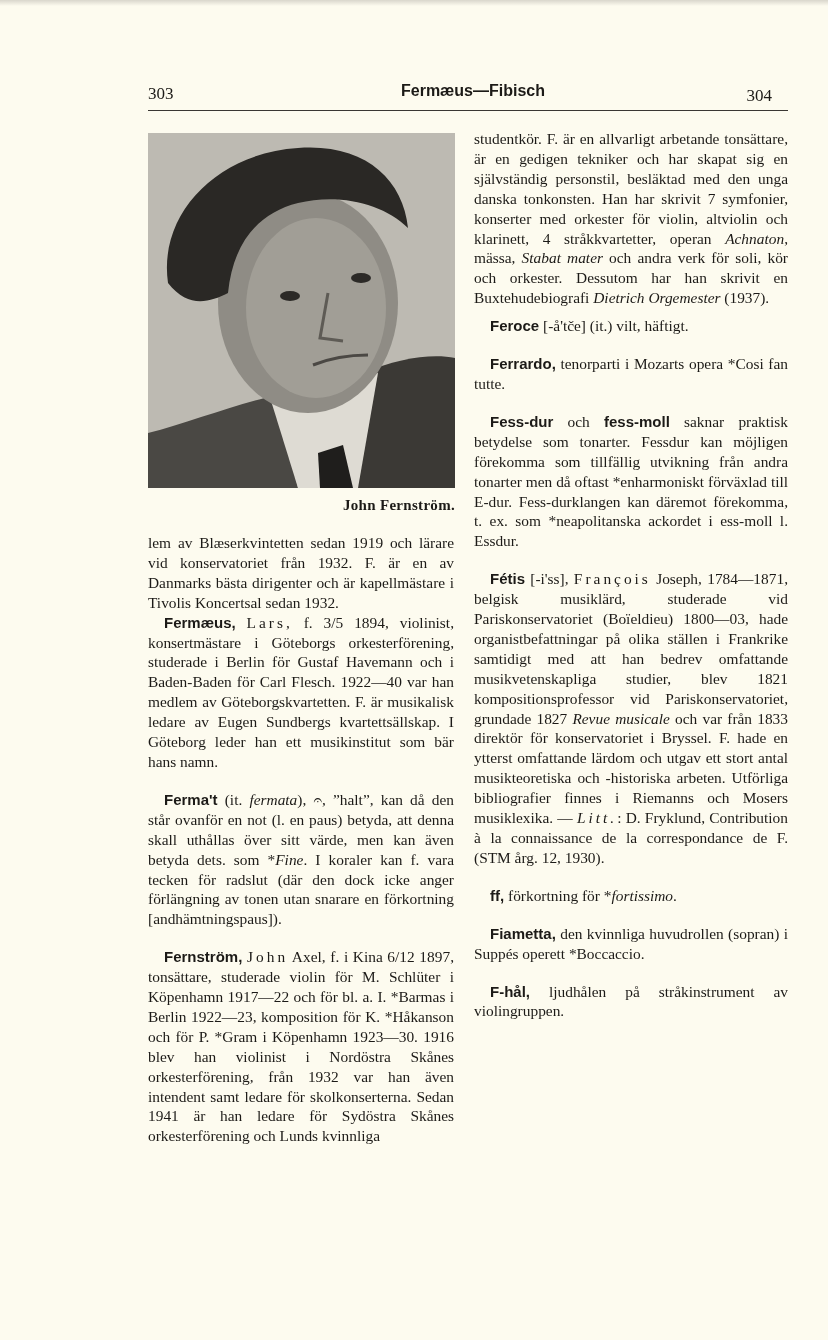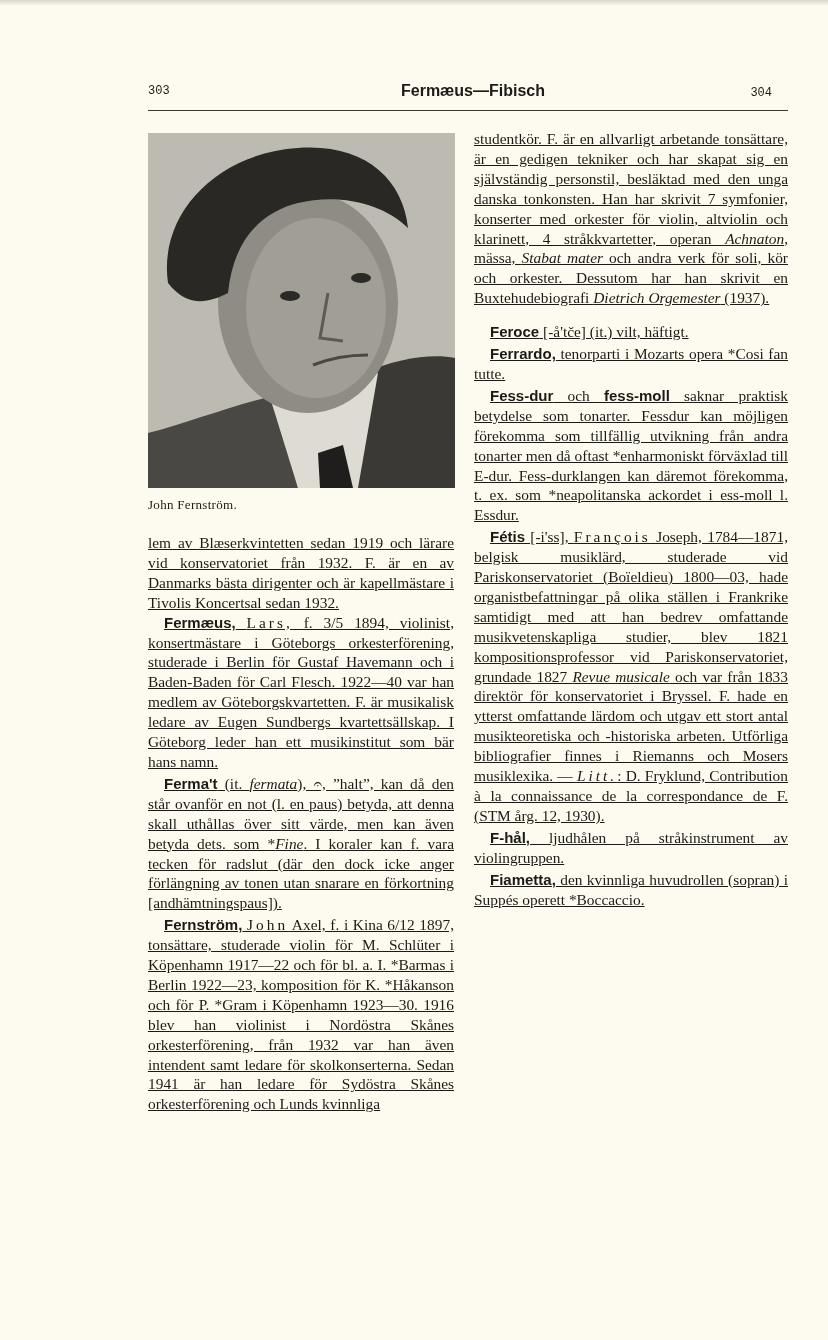--- a/index.html
+++ b/index.html
@@ -10,55 +10,55 @@
     font-family: "Liberation Serif", "DejaVu Serif", serif;
     color: #1c1a17;
   }
   .topshade {
     position: absolute; left: 0; top: 0; width: 828px; height: 6px;
     background: linear-gradient(#d9d6cc, #fdfbef);
   }
   .header {
     position: absolute; left: 148px; top: 80px; width: 640px; height: 32px;
   }
-  .pnum { position: absolute; top: 4px; font-size: 12px; font-family: Liberation Mono, monospace; }
+  .pnum { position: absolute; top: 4px; font-size: 17px; }
   .pnum.left { left: 0; }
   .pnum.right { right: 16px; top: 6px; }
   .running-title {
     position: absolute; left: 10px; right: 0; top: 2px; text-align: center;
     font-family: "Liberation Sans", "DejaVu Sans", sans-serif;
     font-weight: bold; font-size: 16px;
   }
   .rule {
     position: absolute; left: 148px; top: 110px; width: 640px; height: 1px;
     background: #3a3733;
   }
   .col {
     position: absolute; width: 306px;
     font-size: 15.4px; line-height: 19.9px;
     text-align: justify;
   }
   .col.left { left: 148px; top: 533px; }
   .col.right { left: 474px; top: 129px; width: 314px; }
-  .col p { margin: 0; text-indent: 0; text-decoration: underline; }
+  .col p { margin: 0; text-indent: 0; }
   .col p.entry { text-indent: 16px; }
-  .col p.entry + p.entry { margin-top: 2px; }
+  .col p.entry + p.entry { margin-top: 18px; }
   .hw {
     font-family: "Liberation Sans", "DejaVu Sans", sans-serif;
     font-weight: bold; font-size: 15px;
   }
   .sp { letter-spacing: 3px; }
   .it { font-style: italic; }
   .photo {
     position: absolute; left: 148px; top: 133px; width: 307px; height: 355px;
     background: #b9b6ae; overflow: hidden;
   }
   .caption {
-    position: absolute; left: 148px; top: 497px; width: 307px; text-align: left;
-    font-size: 13px; font-weight: normal; letter-spacing: 0.3px;
+    position: absolute; left: 148px; top: 497px; width: 307px; text-align: right;
+    font-size: 15px; font-weight: bold; letter-spacing: 0.3px;
   }
 </style>
 </head>
 <body>
 
 <div class="topshade"></div>
 
 <div class="header">
   <span class="pnum left">303</span>
   <span class="running-title">Fermæus—Fibisch</span>
@@ -92,19 +92,20 @@
 
 <div class="col left">
   <p>lem av Blæserkvintetten sedan 1919 och lärare vid konservatoriet från 1932. F. är en av Danmarks bästa dirigenter och är kapellmästare i Tivolis Koncertsal sedan 1932.</p>
   <p class="entry"><span class="hw">Fermæus,</span> <span class="sp">Lars,</span><span> f. 3/5 1894, violinist, konsertmästare i Göteborgs orkesterförening, studerade i Berlin för Gustaf Havemann och i Baden-Baden för Carl Flesch. 1922—40 var han medlem av Göteborgskvartetten. F. är musikalisk ledare av Eugen Sundbergs kvartettsällskap. I Göteborg leder han ett musikinstitut som bär hans namn.</span></p>
   <p class="entry"><span class="hw">Ferma't</span><span> (it. </span><span class="it">fermata</span><span>), 𝄐, ”halt”, kan då den står ovanför en not (l. en paus) betyda, att denna skall uthållas över sitt värde, men kan även betyda dets. som *</span><span class="it">Fine</span><span>. I koraler kan f. vara tecken för radslut (där den dock icke anger förlängning av tonen utan snarare en förkortning [andhämtningspaus]).</span></p>
   <p class="entry"><span class="hw">Fernström,</span> <span class="sp">John</span><span> Axel, f. i Kina 6/12 1897, tonsättare, studerade violin för M. Schlüter i Köpenhamn 1917—22 och för bl. a. I. *Barmas i Berlin 1922—23, komposition för K. *Håkanson och för P. *Gram i Köpenhamn 1923—30. 1916 blev han violinist i Nordöstra Skånes orkesterförening, från 1932 var han även intendent samt ledare för skolkonserterna. Sedan 1941 är han ledare för Sydöstra Skånes orkesterförening och Lunds kvinnliga</span></p>
 </div>
 
 <div class="col right">
   <p><span>studentkör. F. är en allvarligt arbetande tonsättare, är en gedigen tekniker och har skapat sig en självständig personstil, besläktad med den unga danska tonkonsten. Han har skrivit 7 symfonier, konserter med orkester för violin, altviolin och klarinett, 4 stråkkvartetter, operan </span><span class="it">Achnaton</span><span>, mässa, </span><span class="it">Stabat mater</span><span> och andra verk för soli, kör och orkester. Dessutom har han skrivit en Buxtehudebiografi </span><span class="it">Dietrich Orgemester</span><span> (1937).</span></p>
-  <p class="entry" style="margin-top:14px"><span class="hw">Feroce</span><span> [-å'tče] (it.) vilt, häftigt.</span></p>
+  <p class="entry" style="margin-top:8px"><span class="hw">Feroce</span><span> [-å'tče] (it.) vilt, häftigt.</span></p>
   <p class="entry"><span class="hw">Ferrardo,</span><span> tenorparti i Mozarts opera *Cosi fan tutte.</span></p>
   <p class="entry"><span class="hw">Fess-dur</span><span> och </span><span class="hw">fess-moll</span><span> saknar praktisk betydelse som tonarter. Fessdur kan möjligen förekomma som tillfällig utvikning från andra tonarter men då oftast *enharmoniskt förväxlad till E-dur. Fess-durklangen kan däremot förekomma, t. ex. som *neapolitanska ackordet i ess-moll l. Essdur.</span></p>
   <p class="entry"><span class="hw">Fétis</span><span> [-i'ss], </span><span class="sp">François</span><span> Joseph, 1784—1871, belgisk musiklärd, studerade vid Pariskonservatoriet (Boïeldieu) 1800—03, hade organistbefattningar på olika ställen i Frankrike samtidigt med att han bedrev omfattande musikvetenskapliga studier, blev 1821 kompositionsprofessor vid Pariskonservatoriet, grundade 1827 </span><span class="it">Revue musicale</span><span> och var från 1833 direktör för konservatoriet i Bryssel. F. hade en ytterst omfattande lärdom och utgav ett stort antal musikteoretiska och -historiska arbeten. Utförliga bibliografier finnes i Riemanns och Mosers musiklexika. — </span><span class="it sp">Litt.</span><span>: D. Fryklund, Contribution à la connaissance de la correspondance de F. (STM årg. 12, 1930).</span></p>
+  <p class="entry"><span class="hw">ff,</span><span> förkortning för *</span><span class="it">fortissimo</span><span>.</span></p>
+  <p class="entry"><span class="hw">Fiametta,</span><span> den kvinnliga huvudrollen (sopran) i Suppés operett *Boccaccio.</span></p>
   <p class="entry"><span class="hw">F-hål,</span><span> ljudhålen på stråkinstrument av violingruppen.</span></p>
-  <p class="entry"><span class="hw">Fiametta,</span><span> den kvinnliga huvudrollen (sopran) i Suppés operett *Boccaccio.</span></p>
 </div>
 
 </body></html>

